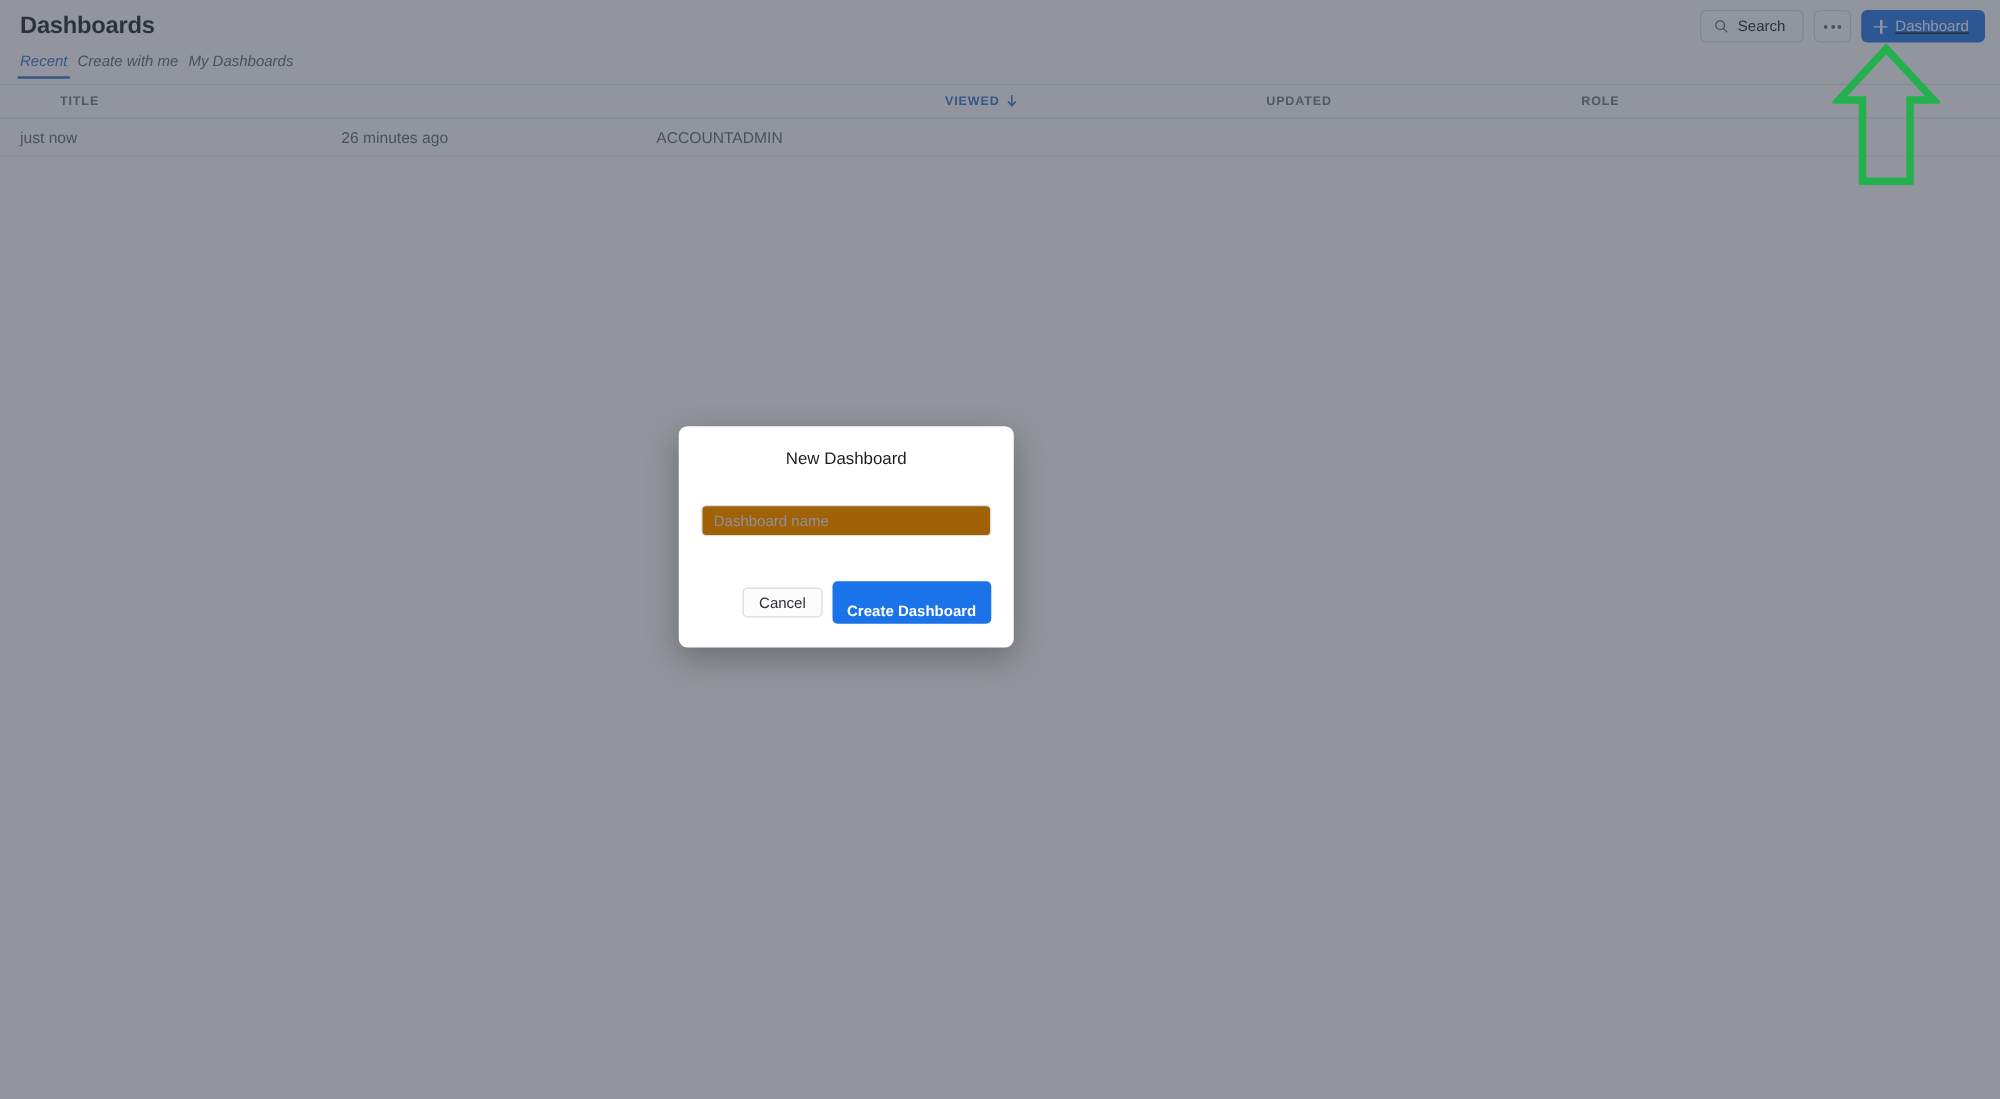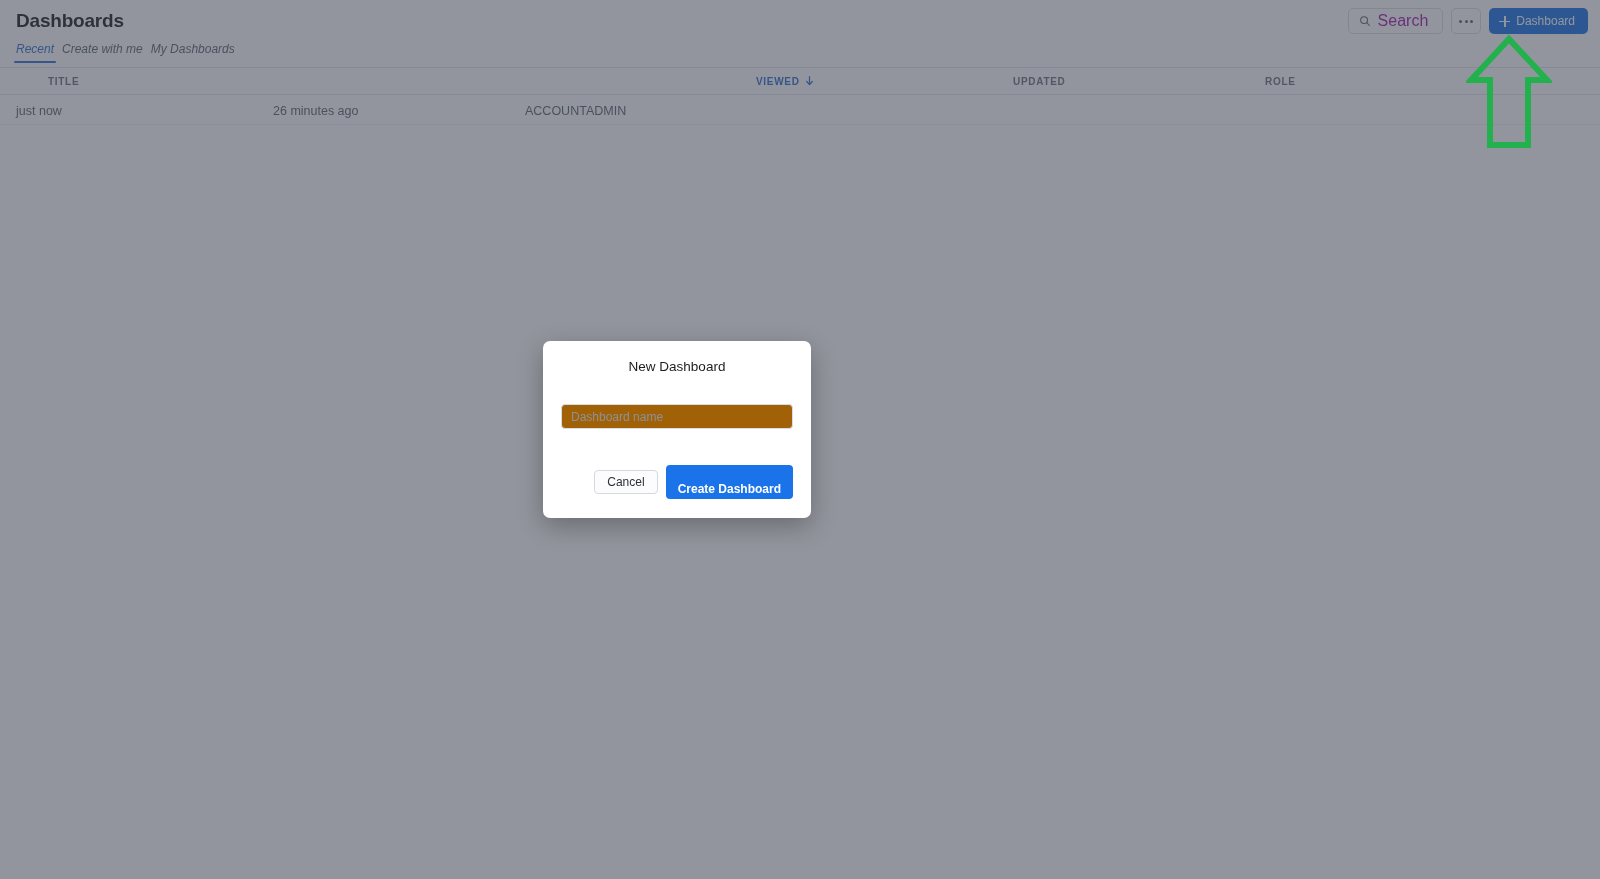--- a/index.html
+++ b/index.html
@@ -44,22 +44,22 @@
     align-items: center;
     gap: 7px;
     height: 26px;
     padding: 0 14px 0 10px;
     border: 1px solid #d9dde3;
     border-radius: 5px;
     background: #ffffff;
     cursor: pointer;
   }
   .search-box .lbl {
-    font-size: 16px;
-    color: #a21caf;
+    font-size: 12px;
+    color: #0f172a;
   }
   .icon-svg { display: block; }
   .more-btn {
     width: 30px;
     height: 26px;
     border: 1px solid #d9dde3;
     border-radius: 5px;
     background: #ffffff;
     display: flex;
     align-items: center;
@@ -80,20 +80,21 @@
     display: flex;
     align-items: center;
     justify-content: center;
     gap: 6px;
     height: 26px;
     padding: 0 13px 0 10px;
     border-radius: 5px;
     background: #1a73e8;
     border: none;
     cursor: pointer;
+    text-decoration: underline;
   }
   .primary-btn .lbl {
     font-size: 12px;
     color: #ffffff;
     font-weight: normal;
   }
   .plus {
     position: relative;
     width: 11px;
     height: 11px;

